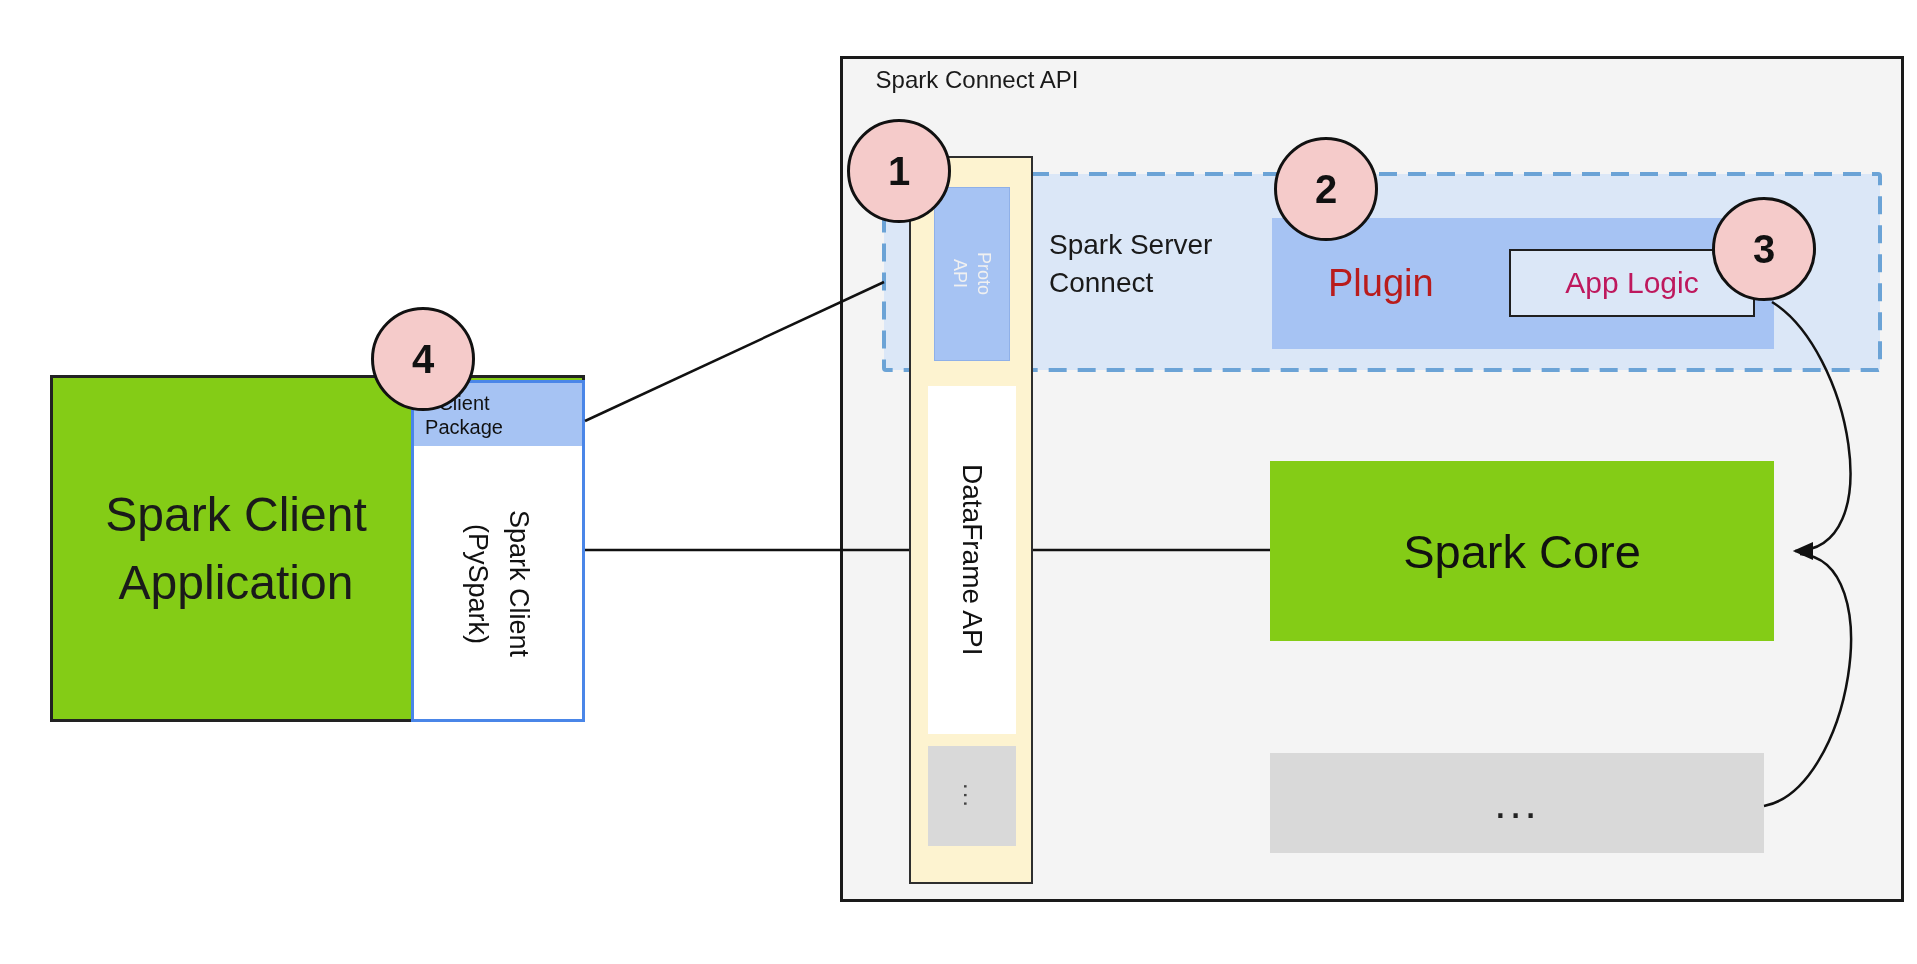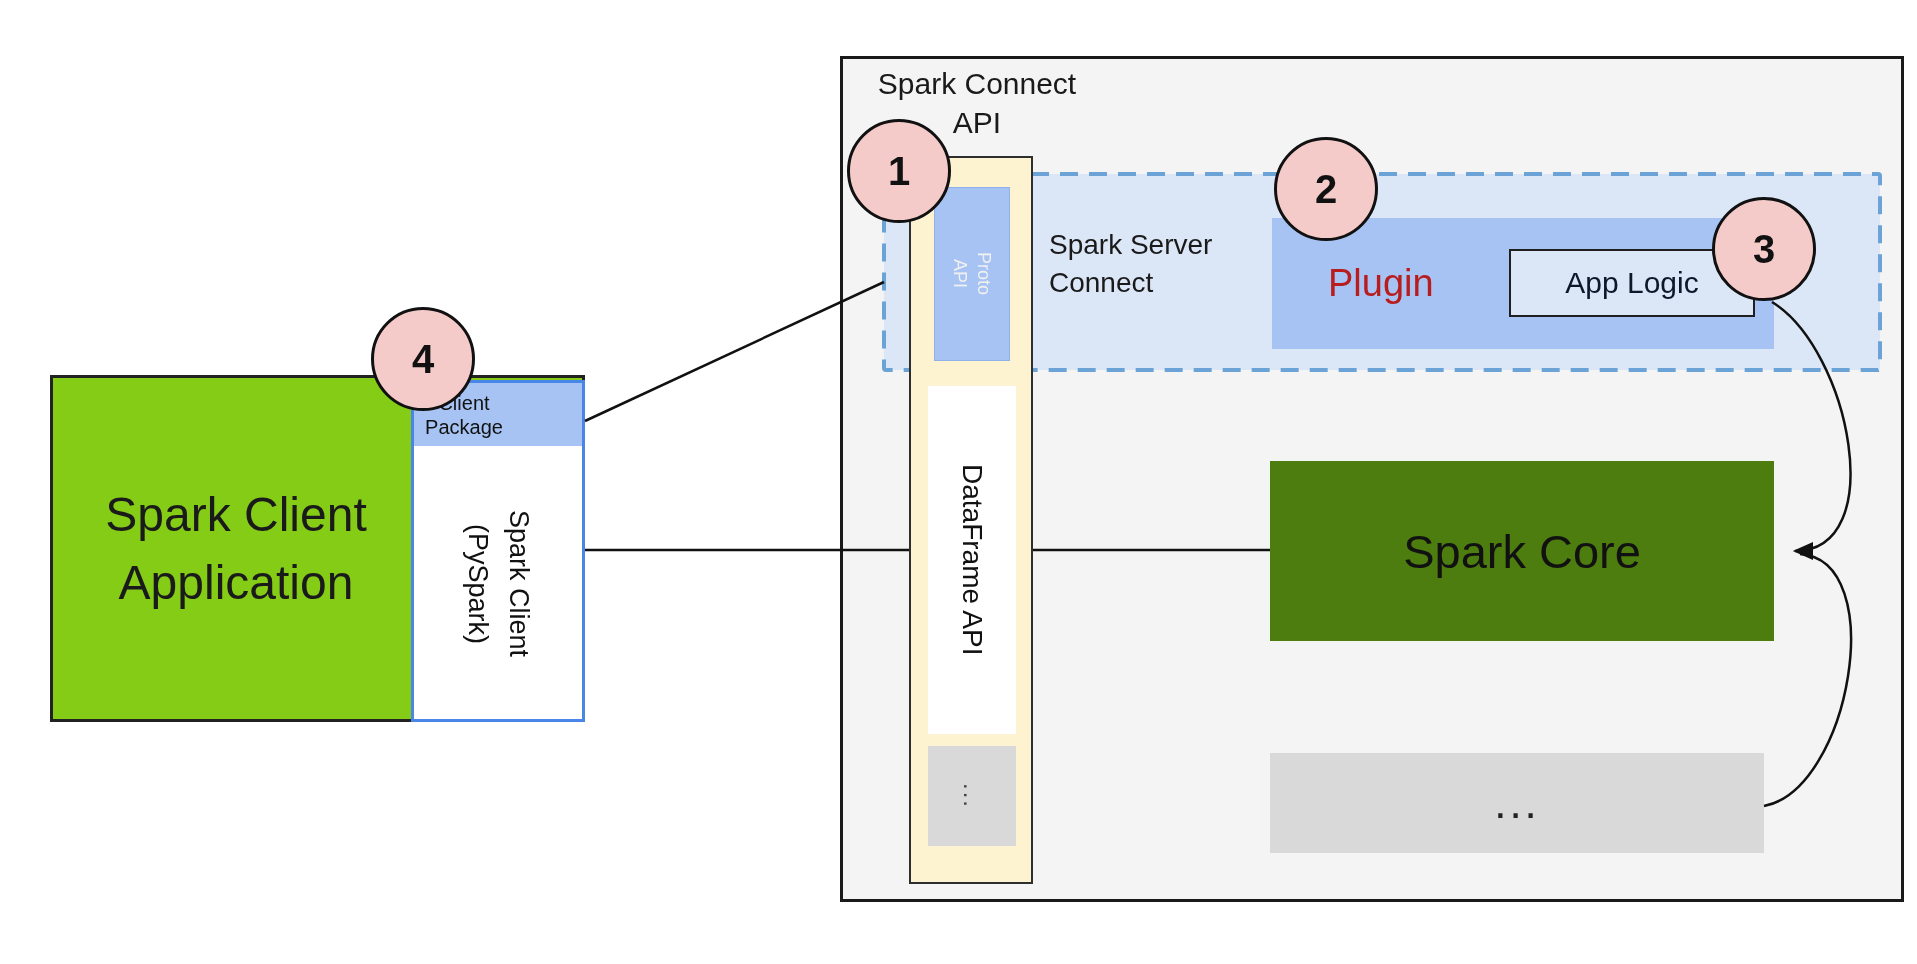--- a/index.html
+++ b/index.html
@@ -27,21 +27,21 @@
   .server-title {
     left: 1376px; top: 74px; width: 360px;
     text-align: center;
     font-size: 35px; font-weight: bold;
     color: #111;
     z-index: 2;
   }
   .connect-api-label {
     left: 867px; top: 64px; width: 220px;
     text-align: center;
-    font-size: 30px; line-height: 1.3;
+    font-size: 24px; line-height: 1.3;
     color: #1a1a1a;
     z-index: 2;
   }
 
   
   .svg-layer { left: 0; top: 0; width: 1917px; height: 964px; pointer-events: none; }
   .svg-under { z-index: 1; }
   .svg-lines { z-index: 3; }
 
   
@@ -57,28 +57,28 @@
     display: flex; align-items: center;
     padding-left: 56px;
     z-index: 2;
   }
   .plugin-box .lbl { font-size: 38px; color: #b91c1c; }
   .app-logic-box {
     left: 1509px; top: 249px; width: 246px; height: 68px;
     background: #dbe7f7;
     border: 2.5px solid #1f1f1f;
     display: flex; align-items: center; justify-content: center;
-    font-size: 30px; color: #0f172a;
+    font-size: 30px; color: #be185d;
     z-index: 2;
   }
 
   
   .core-box {
     left: 1270px; top: 461px; width: 504px; height: 180px;
-    background: #4d7c0f;
+    background: #84cc16;
     display: flex; align-items: center; justify-content: center;
     font-size: 47px; color: #111;
     z-index: 2;
   }
   .core-ellipsis-box {
     left: 1270px; top: 753px; width: 494px; height: 100px;
     background: #d9d9d9;
     display: flex; align-items: center; justify-content: center;
     font-size: 44px; letter-spacing: 3px; color: #222;
     z-index: 2;

